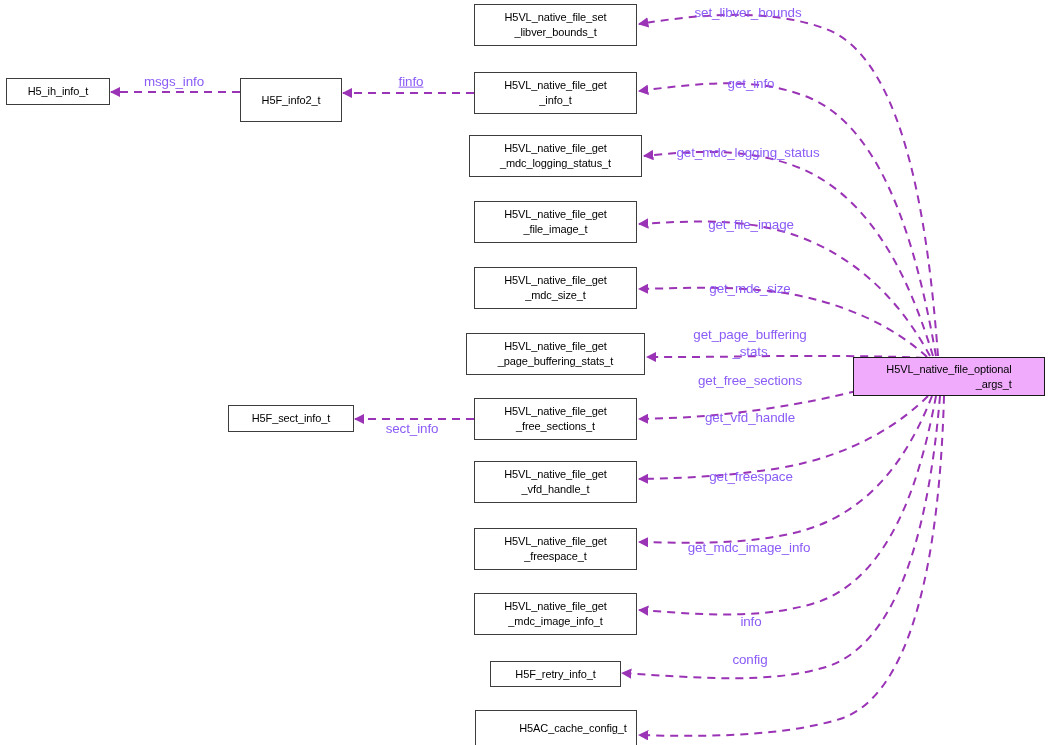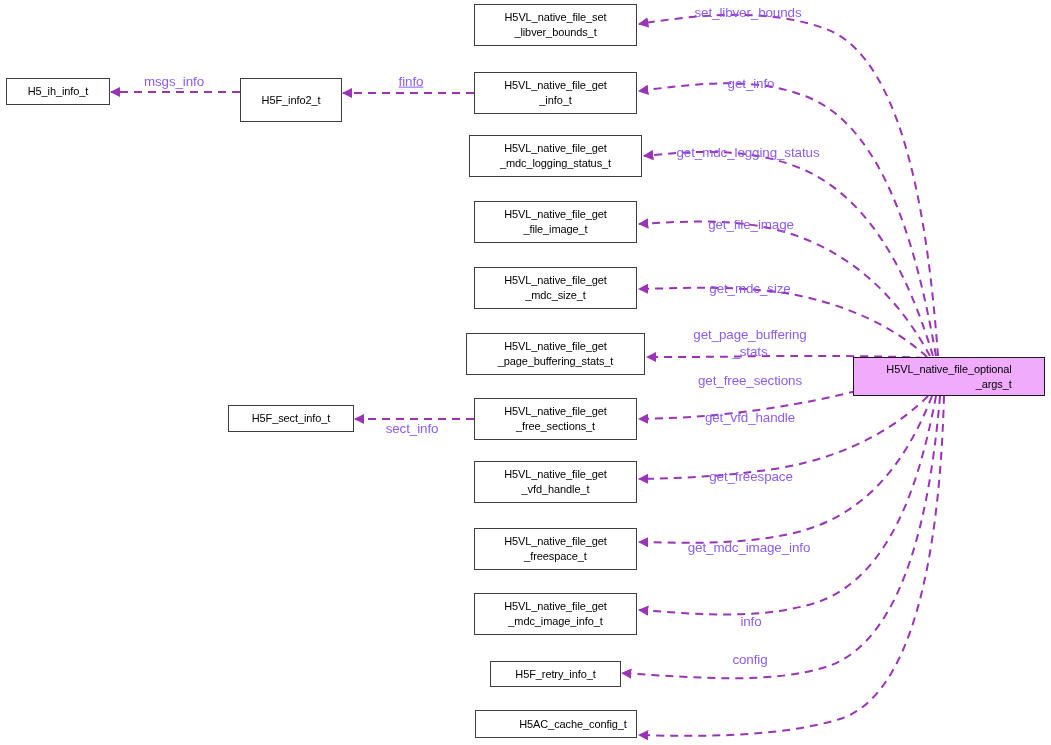--- a/index.html
+++ b/index.html
@@ -105,21 +105,21 @@
 _page_buffering_stats_t</div>
       <div class="node" style="left: 474px; top: 398px; width: 163px; height: 42px;">H5VL_native_file_get
 _free_sections_t</div>
       <div class="node" style="left: 474px; top: 461px; width: 163px; height: 42px;">H5VL_native_file_get
 _vfd_handle_t</div>
       <div class="node" style="left: 474px; top: 528px; width: 163px; height: 42px;">H5VL_native_file_get
 _freespace_t</div>
       <div class="node" style="left: 474px; top: 593px; width: 163px; height: 42px;">H5VL_native_file_get
 _mdc_image_info_t</div>
       <div class="node" style="left: 490px; top: 661px; width: 131px; height: 26px;">H5F_retry_info_t</div>
-      <div class="node" style="left: 475px; top: 710px; width: 162px; height: 28px; padding-left: 34px;">H5AC_cache_config_t</div>
+      <div class="node" style="left: 475px; top: 710px; width: 162px; height: 36px; padding-left: 34px;">H5AC_cache_config_t</div>
       <div class="node highlight" style="left: 853px; top: 357px; width: 192px; height: 39px;">H5VL_native_file_optional
 _args_t</div>
     </div>
   <div id="label-layer">
       <div class="edge-label" style="left: 411px; top: 82px; text-decoration: underline;">finfo</div>
       <div class="edge-label" style="left: 174px; top: 82px;">msgs_info</div>
       <div class="edge-label" style="left: 412px; top: 409px; margin-top: 20px;">sect_info</div>
       <div class="edge-label" style="left: 748px; top: 13px;">set_libver_bounds</div>
       <div class="edge-label" style="left: 751px; top: 84px;">get_info</div>
       <div class="edge-label" style="left: 748px; top: 153px;">get_mdc_logging_status</div>

